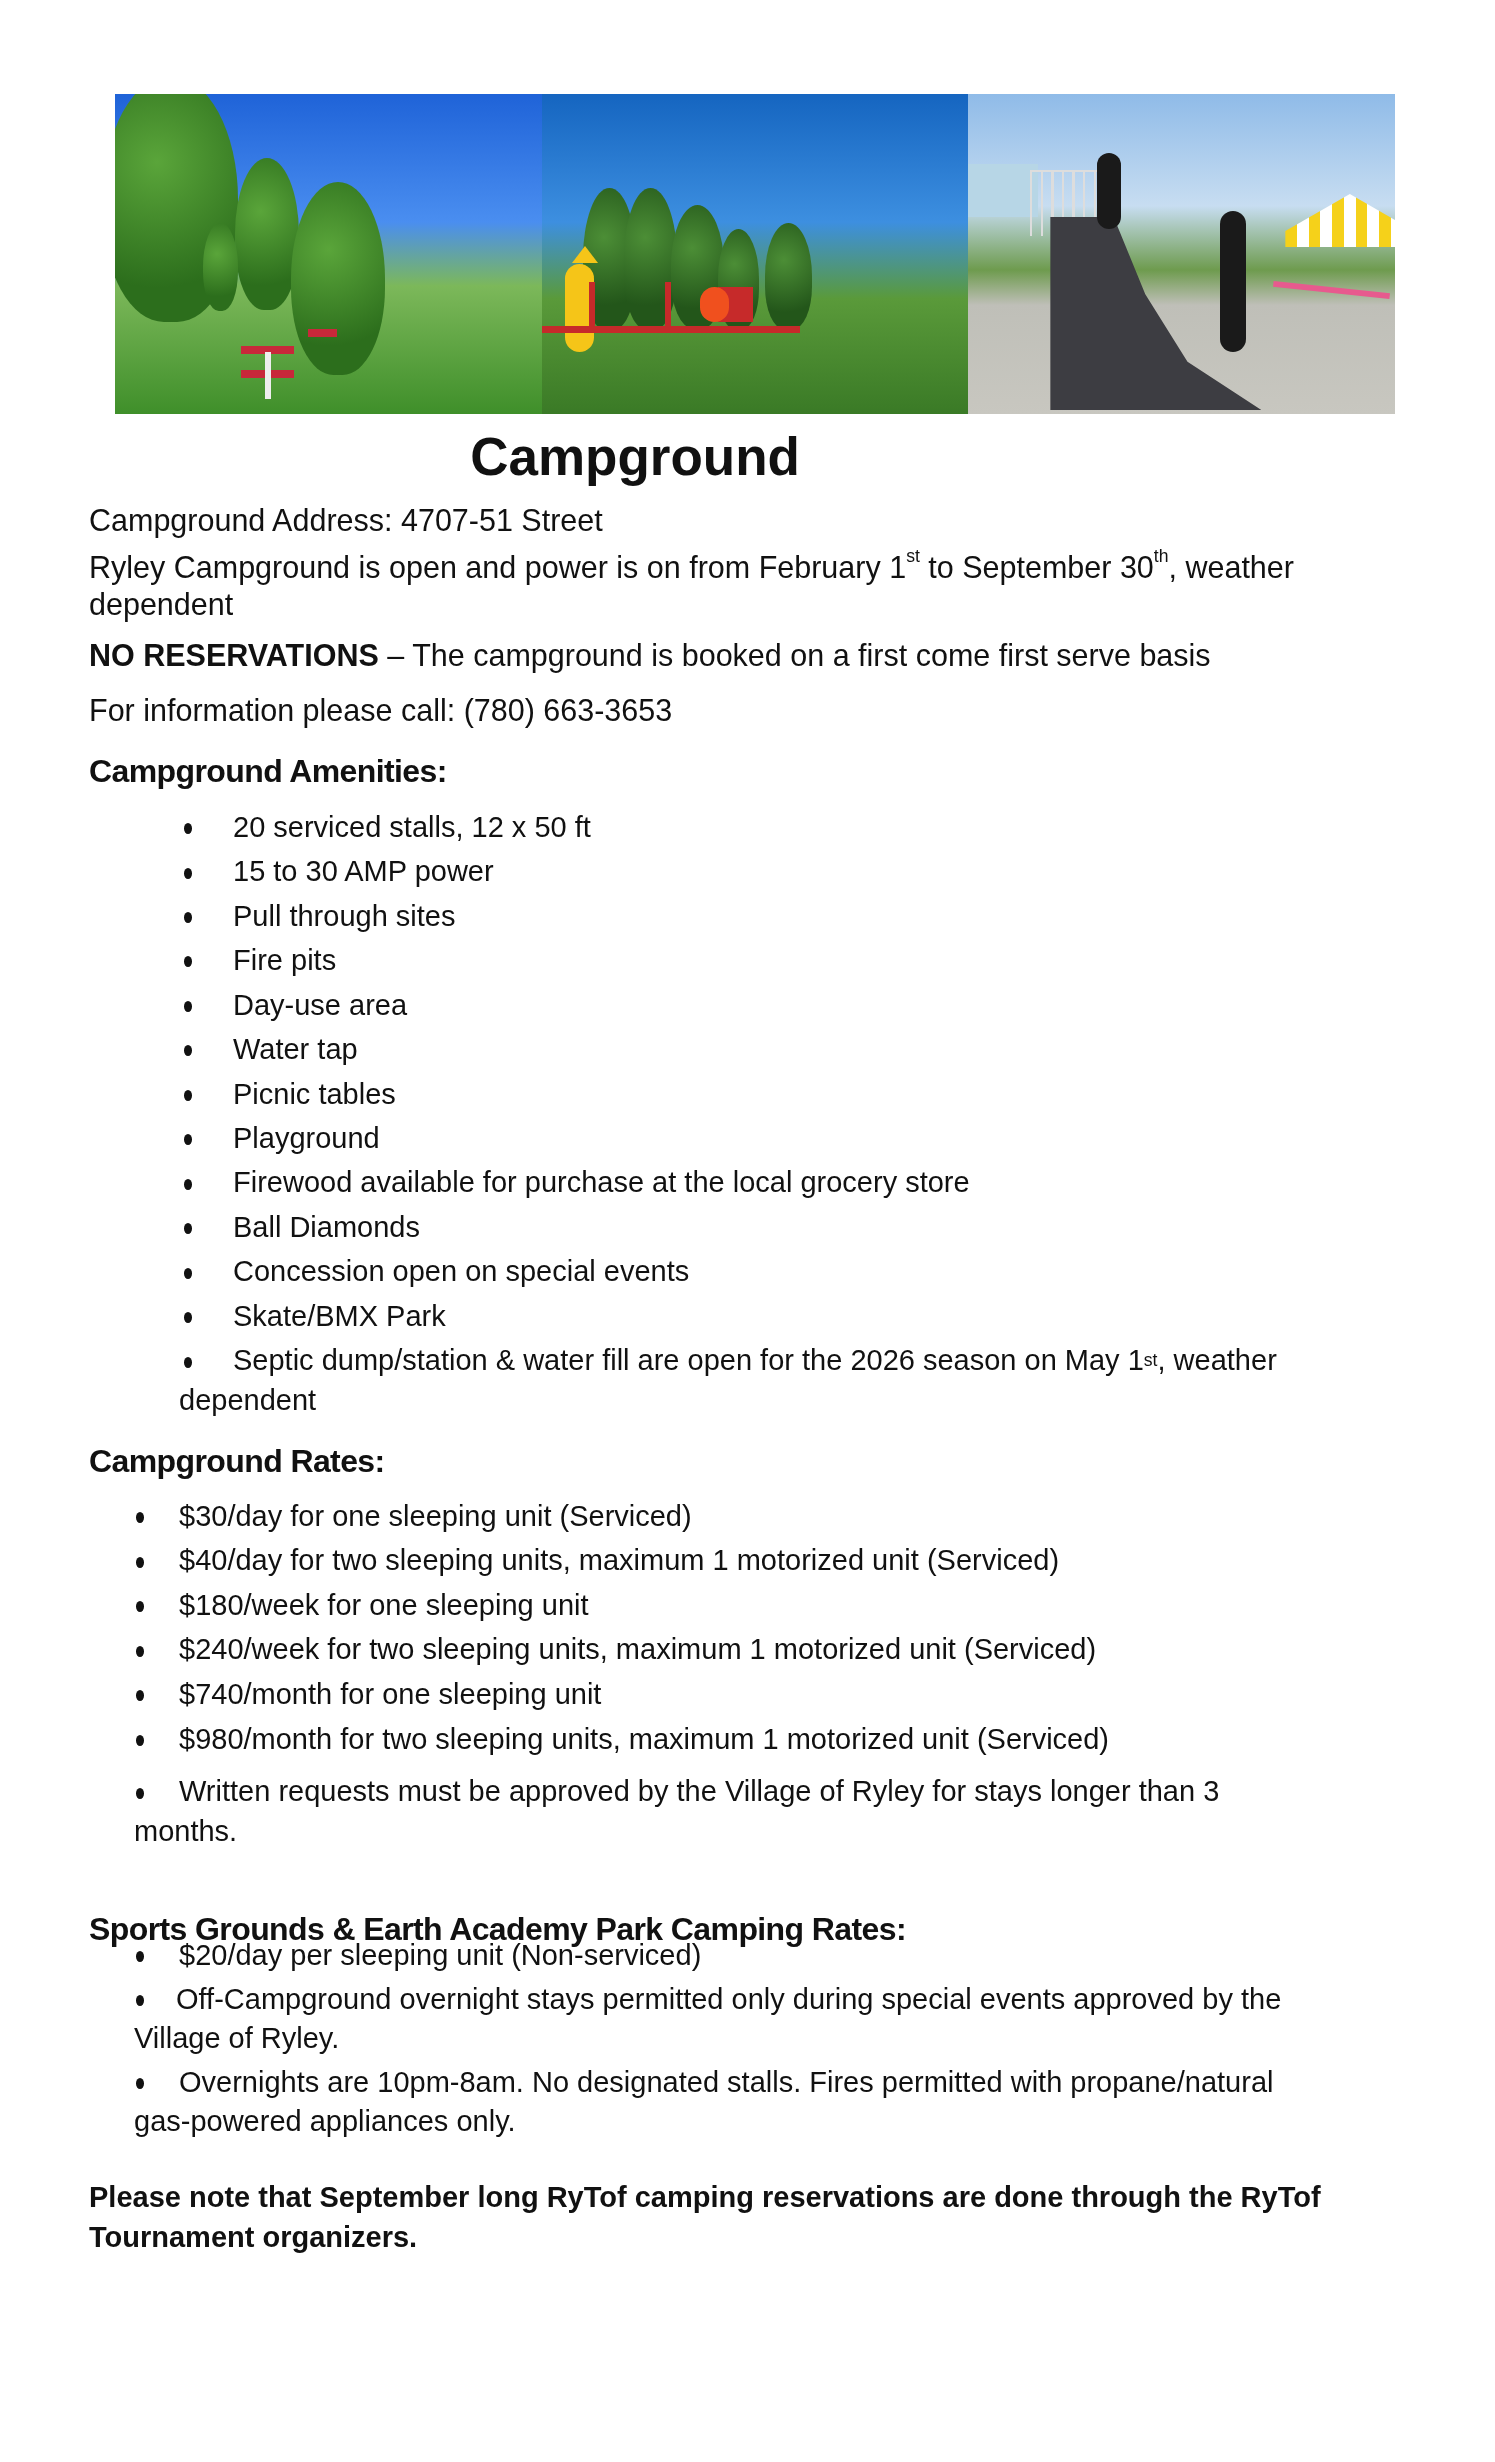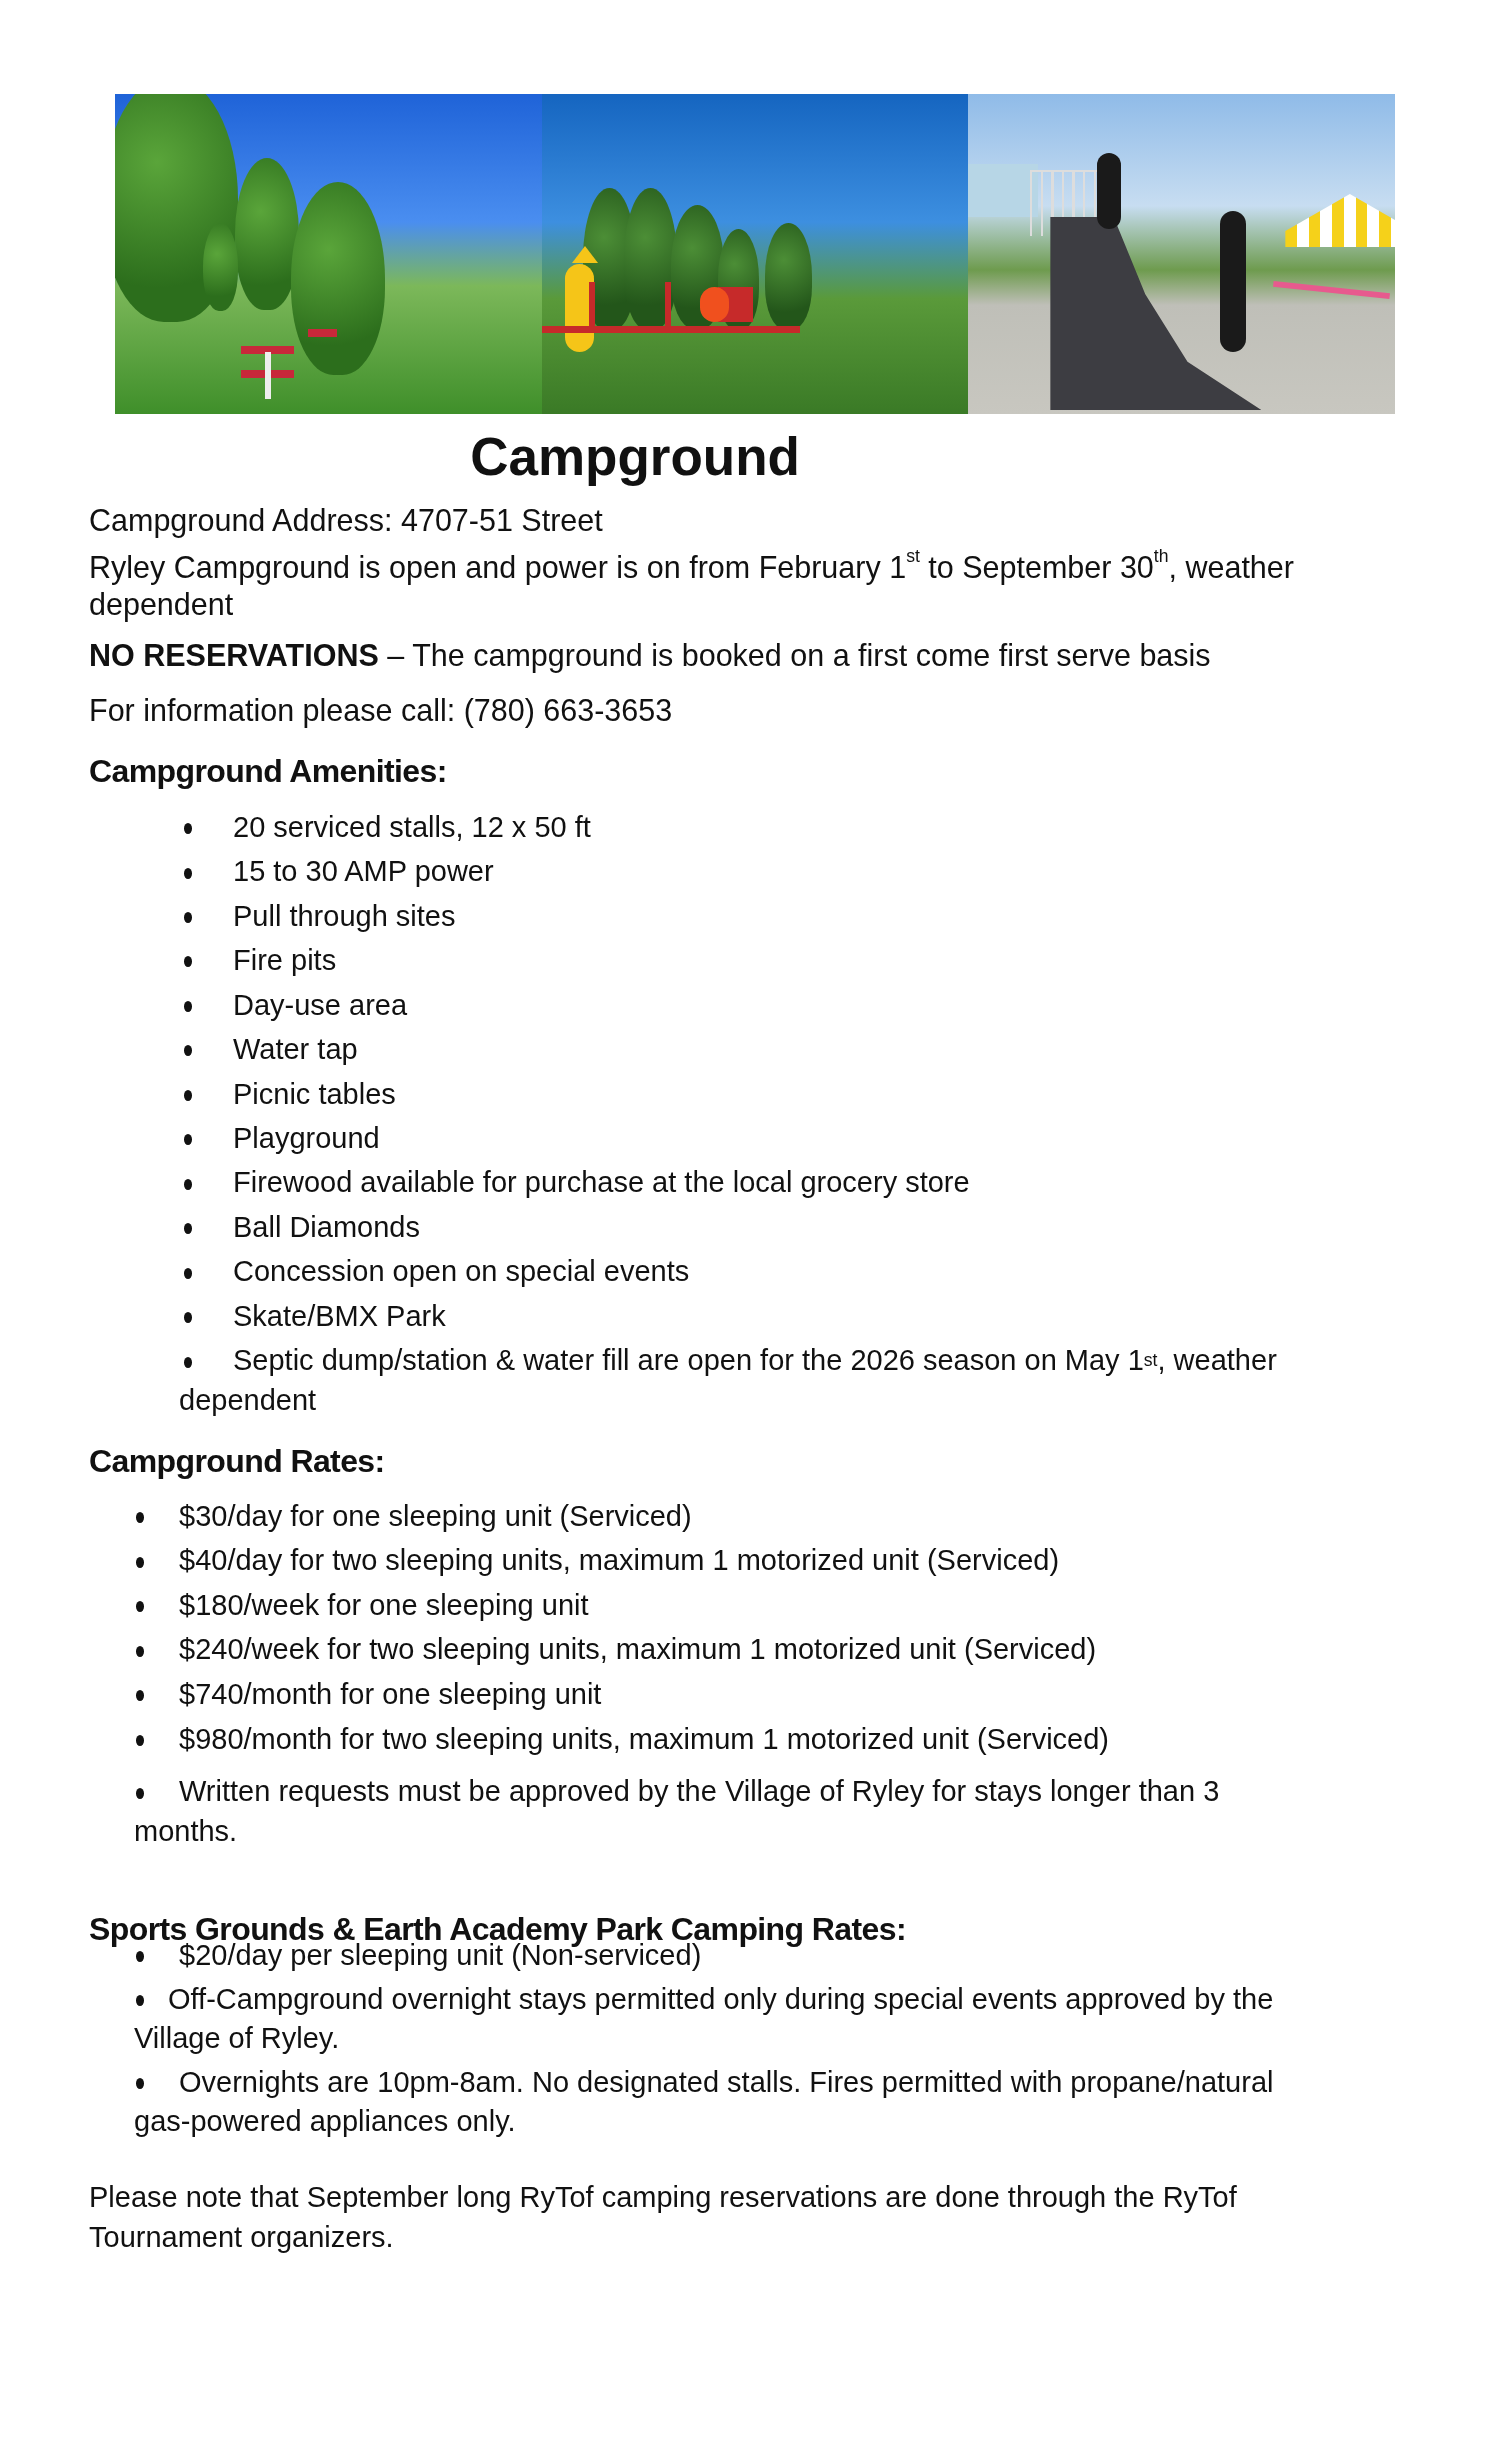--- a/index.html
+++ b/index.html
@@ -27,21 +27,21 @@
   .p3 .person { position:absolute; background:#1a1a1a; border-radius:17.6px; }
   .p3 .bar { position:absolute; left:305px; top:193px; width:117px; height:5.9px; background:#e75a8e; transform:rotate(6deg); }
 
   .title { position:absolute; left:0; width:1270px; top:425px; text-align:center;
            font-weight:bold; font-size:53px; line-height:64px; }
   .txt { position:absolute; left:89px; font-size:30.5px; line-height:39px; white-space:nowrap; }
   .txt sup { font-size:17.6px; vertical-align:top; line-height:17.6px; }
   .head { position:absolute; left:89px; font-size:32px; font-weight:bold; letter-spacing:-0.6px; }
   .bullet { position:absolute; font-size:29px; line-height:39px; white-space:nowrap; }
   .bdot { position:absolute; width:8.2px; height:10.6px; border-radius:50%; background:#111; }
-  .note { position:absolute; left:89px; font-weight:normal; font-size:29px; line-height:40px; white-space:nowrap; }
+  .note { position:absolute; left:89px; font-weight:bold; font-size:29px; line-height:40px; white-space:nowrap; }
 </style>
 </head>
 <body>
 
 <div class="banner">
   <div class="panel p1">
     <div class="tree" style="left:-11.7px;top:-17.6px;width:135px;height:246px;"></div>
     <div class="tree" style="left:120px;top:64px;width:64px;height:152px;"></div>
     <div class="tree" style="left:176px;top:88px;width:94px;height:193px;"></div>
     <div class="tree" style="left:88px;top:129px;width:35px;height:88px;"></div>
@@ -136,21 +136,21 @@
     <div class="bullet" style="left: 179px; top: 1720px;">$980/month for two sleeping units, maximum 1 motorized unit (Serviced)</div>
   </div>
 <div class="bdot" style="left:136px;top:1788px;"></div>
 <div class="bullet" style="left:179px;top:1772px;">Written requests must be approved by the Village of Ryley for stays longer than 3</div>
 <div class="bullet" style="left:134px;top:1812px;">months.</div>
 
 <div class="head" style="top:1864px;margin-top:47px;">Sports Grounds &amp; Earth Academy Park Camping Rates:</div>
 <div class="bdot" style="left:136px;top:1951px;"></div>
 <div class="bullet" style="left:179px;top:1936px;">$20/day per sleeping unit (Non-serviced)</div>
 <div class="bdot" style="left:136px;top:1995px;"></div>
-<div class="bullet" style="left:168px;top:1980px;">Off-Campground overnight stays permitted only during special events approved by the</div>
+<div class="bullet" style="left:176px;top:1980px;">Off-Campground overnight stays permitted only during special events approved by the</div>
 <div class="bullet" style="left:134px;top:2019px;">Village of Ryley.</div>
 <div class="bdot" style="left:136px;top:2078px;"></div>
 <div class="bullet" style="left:179px;top:2063px;">Overnights are 10pm-8am. No designated stalls. Fires permitted with propane/natural</div>
 <div class="bullet" style="left:134px;top:2102px;">gas-powered appliances only.</div>
 
 <div class="note" style="top:2177px;">Please note that September long RyTof camping reservations are done through the RyTof</div>
 <div class="note" style="top:2217px;">Tournament organizers.</div>
 
 
 </body></html>

